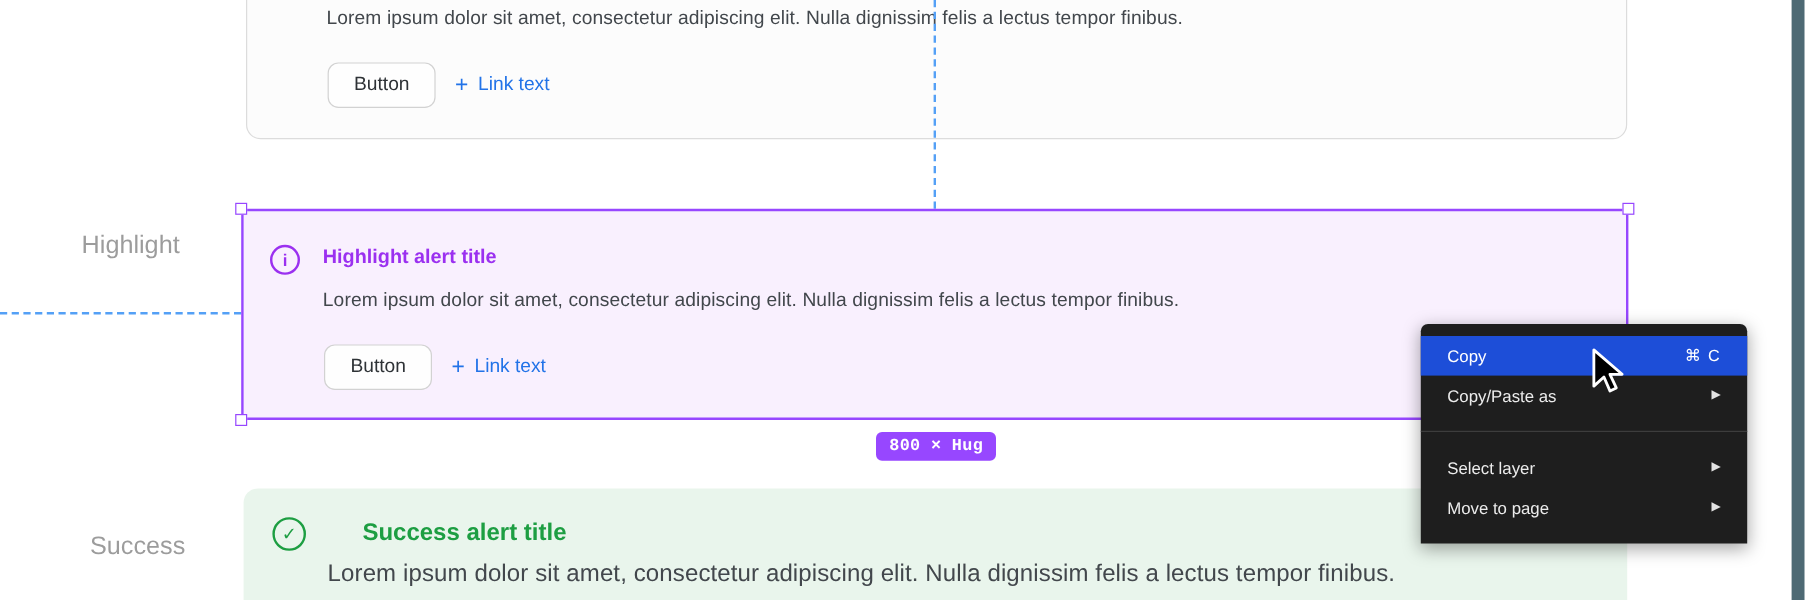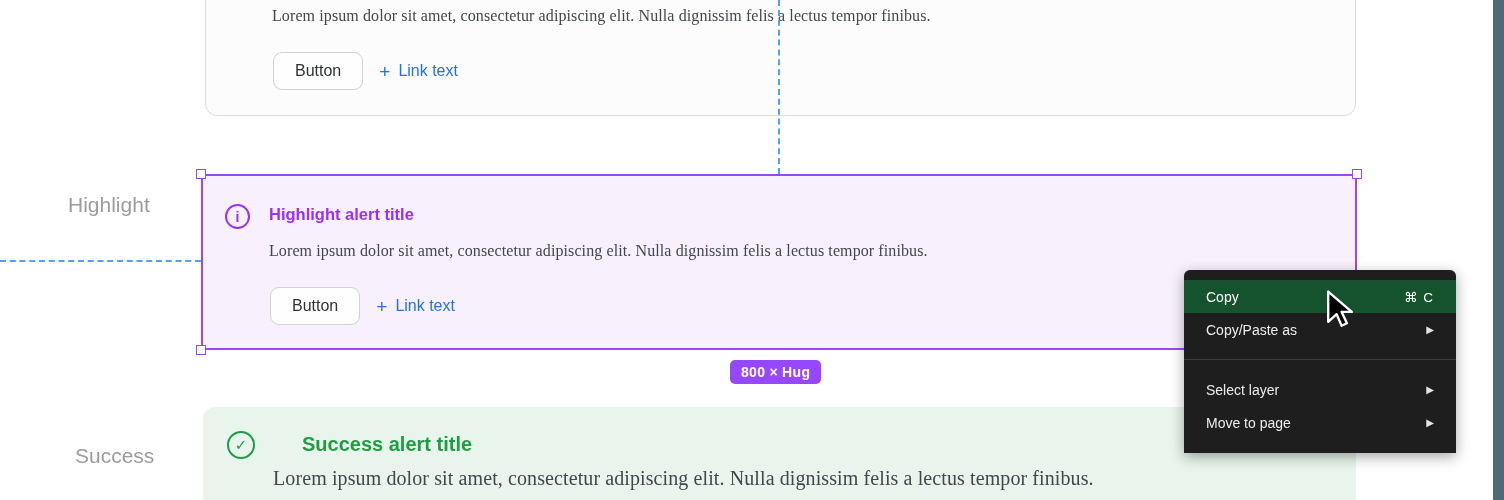--- a/index.html
+++ b/index.html
@@ -18,37 +18,37 @@
   .alert{position:absolute;box-sizing:border-box;}
   .alert-default{left:205px;top:-60px;width:1151px;height:176px;background:#fcfcfc;border:1px solid #dcdcdc;border-radius:12px;}
   .alert-highlight{left:201px;top:174px;width:1156px;height:176px;background:#f9f0fe;border:2px solid #9747ff;border-radius:3px;z-index:4;}
   .alert-success{left:203px;top:407px;width:1153px;height:200px;background:#e9f5ec;border-radius:12px;z-index:2;}
   .alert-icon{position:absolute;display:flex;align-items:center;justify-content:center;border-radius:50%;box-sizing:border-box;}
   .icon-info{left:22px;top:28px;width:25px;height:25px;border:2px solid #9b30f0;color:#9b30f0;font-size:14px;font-weight:600;font-style:normal;}
   .icon-check{left:24px;top:24px;width:28px;height:28px;border:2px solid #1d9e42;color:#1d9e42;font-size:15px;font-weight:700;}
   .alert-title{position:absolute;left:66px;top:29px;font-size:16.5px;font-weight:700;}
   .alert-highlight .alert-title{color:#9b30f0;}
   .alert-success .alert-title{left:70px;top:26px;font-size:20px;color:#1d9e42;margin-left:29px;}
-  .alert-body{position:absolute;left:66px;top:66px;font-size:16px;color:#42474c;white-space:nowrap;letter-spacing:0.1px;font-family:Liberation Serif, serif;}
+  .alert-body{position:absolute;left:66px;top:66px;font-size:16px;color:#42474c;white-space:nowrap;letter-spacing:0.1px;}
   .alert-success .alert-body{left:70px;top:60px;font-size:20px;}
   .alert-actions{position:absolute;left:67px;top:111px;height:38px;display:flex;gap:16px;}
   .btn{display:inline-flex;align-items:center;justify-content:center;height:38px;padding:0 21px;
        background:#fefefe;border:1px solid #d2d2d2;border-radius:9px;font-size:16px;font-weight:500;color:#2e3236;cursor:pointer;}
   .link{display:inline-flex;align-items:center;gap:8px;color:#2273e8;font-size:16px;font-weight:500;cursor:pointer;}
   .link .plus{font-size:19px;font-weight:400;line-height:1;}
   
   .handle{position:absolute;width:10px;height:10px;background:#ffffff;border:1.5px solid #9747ff;box-sizing:border-box;z-index:5;}
   
   .size-badge{position:absolute;left:730px;top:360px;padding:4px 11px;background:#9747ff;border-radius:5px;
-              color:#ffffff;font-size:14px;font-weight:600;letter-spacing:0.3px;z-index:6;}
+              color:#ffffff;font-size:14px;font-weight:600;letter-spacing:0.3px;z-index:6;font-family:Liberation Mono, monospace;}
   
   .context-menu{position:absolute;left:1184px;top:270px;width:272px;background:#1e1e1e;border-radius:6px 6px 0 0;
                 padding:10px 0 14px 0;z-index:10;box-shadow:0 4px 14px rgba(0,0,0,0.35);}
   .menu-item{height:33px;display:flex;align-items:center;padding:0 22px;font-size:14px;color:#ececec;cursor:pointer;}
-  .menu-item.highlighted{background:#14532d;color:#ffffff;justify-content:center;}
+  .menu-item.highlighted{background:#1d4ed8;color:#ffffff;justify-content:center;}
   .menu-shortcut{margin-left:auto;color:#e3e3e3;letter-spacing:1px;font-size:13.5px;}
   .menu-item.highlighted .menu-shortcut{color:#ffffff;}
   .menu-arrow{margin-left:auto;font-size:10px;color:#e3e3e3;}
   .menu-separator{height:1px;background:#3d3d3d;margin:13px 0;}
   
   .cursor{position:absolute;left:1326px;top:289px;z-index:20;}
   
   .right-strip{position:absolute;left:1493px;top:0;width:11px;height:500px;background:#4e6a74;z-index:30;}
 </style>
 </head>

